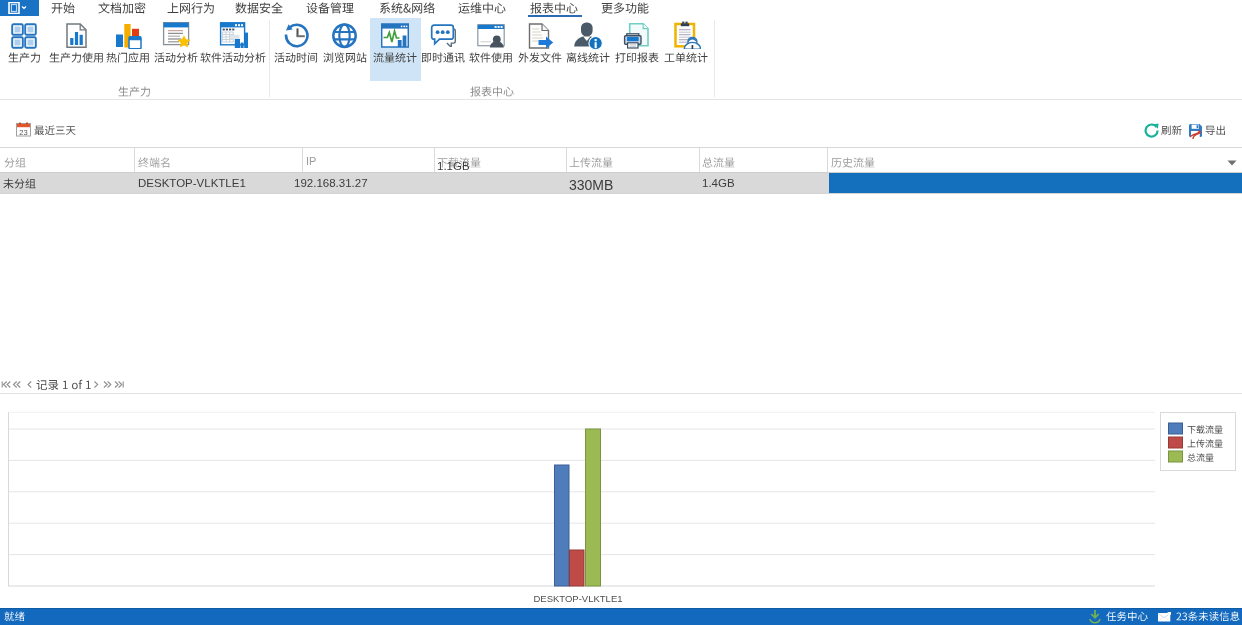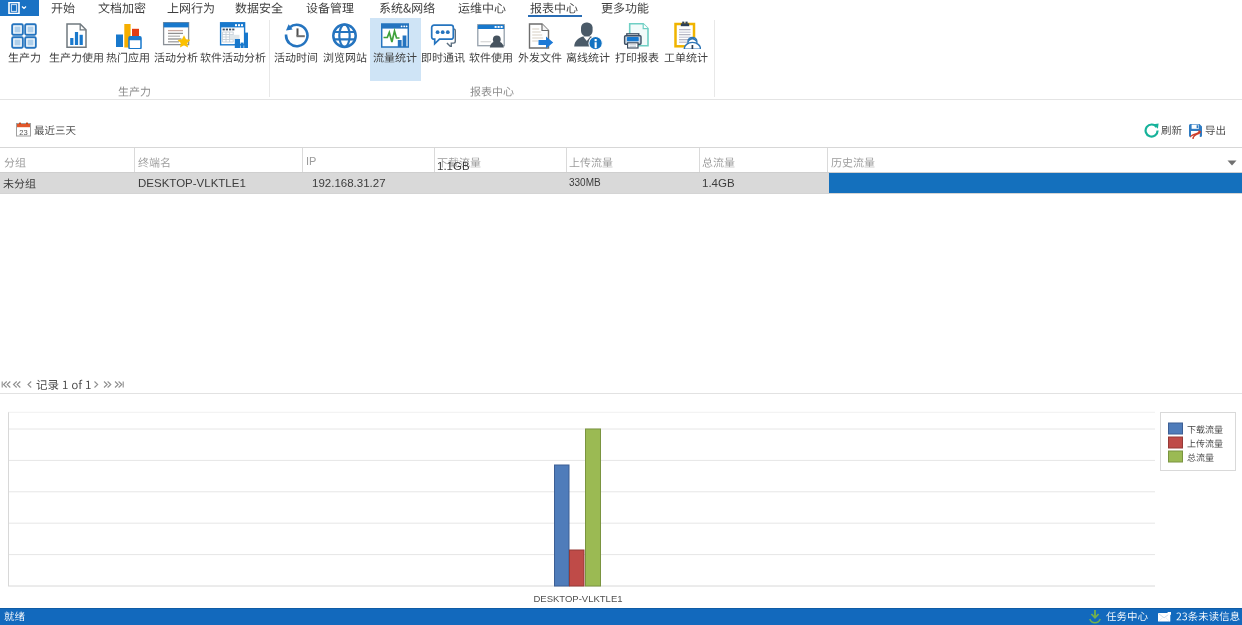--- a/index.html
+++ b/index.html
@@ -366,23 +366,23 @@
   </svg>
 <div class="abs" style="left:0;top:173px;width:829px;height:20px;background:#d9d9d9"></div>
 <div class="abs" style="left:829px;top:173px;width:413px;height:20px;background:#1470bd"></div>
 <div class="abs" style="left:0;top:193px;width:1242px;height:1px;background:#d4d4d4"></div>
 <div style="position:absolute;left:3.0px;top:177.5px">
     <svg width="33.0" height="11.0" style="overflow:visible;display:block" xmlns="http://www.w3.org/2000/svg">
       <path fill="#3c3c3c" transform="translate(0.00,9.68) scale(0.011000,-0.011000)" d="M459 839V676H133V602H459V429H62V355H416C326 226 174 101 34 39C51 24 76 -5 89 -24C221 44 362 163 459 296V-80H538V300C636 166 778 42 911 -25C924 -5 949 25 966 40C826 101 673 226 581 355H942V429H538V602H874V676H538V839ZM1673 822 1604 794C1675 646 1795 483 1900 393C1915 413 1942 441 1961 456C1857 534 1735 687 1673 822ZM1324 820C1266 667 1164 528 1044 442C1062 428 1095 399 1108 384C1135 406 1161 430 1187 457V388H1380C1357 218 1302 59 1065 -19C1082 -35 1102 -64 1111 -83C1366 9 1432 190 1459 388H1731C1720 138 1705 40 1680 14C1670 4 1658 2 1637 2C1614 2 1552 2 1487 8C1501 -13 1510 -45 1512 -67C1575 -71 1636 -72 1670 -69C1704 -66 1727 -59 1748 -34C1783 5 1796 119 1811 426C1812 436 1812 462 1812 462H1192C1277 553 1352 670 1404 798ZM2048 58 2063 -14C2157 10 2282 42 2401 73L2394 137C2266 106 2134 76 2048 58ZM2481 790V11H2380V-58H2959V11H2872V790ZM2553 11V207H2798V11ZM2553 466H2798V274H2553ZM2553 535V721H2798V535ZM2066 423C2081 430 2105 437 2242 454C2194 388 2150 335 2130 315C2097 278 2071 253 2049 249C2058 231 2069 197 2073 182C2094 194 2129 204 2401 259C2400 274 2400 302 2402 321L2182 281C2265 370 2346 480 2415 591L2355 628C2334 591 2311 555 2288 520L2143 504C2207 590 2269 701 2318 809L2250 840C2205 719 2126 588 2102 555C2079 521 2060 497 2042 493C2050 473 2062 438 2066 423Z"></path>
     </svg>
   </div>
 <div class="abs" style="left:138px;top:176.5px;font-size:11.5px;color:#3c3c3c">DESKTOP-VLKTLE1</div>
-<div class="abs" style="left:312px;top:176.5px;font-size:11.5px;color:#3c3c3c">192.168.31.27</div>
+<div class="abs" style="left:294px;top:176.5px;font-size:11.5px;color:#3c3c3c">192.168.31.27</div>
 <div class="abs" style="left:437px;top:160px;font-size:11.5px;color:#3c3c3c">1.1GB</div>
-<div class="abs" style="left:569px;top:176.5px;font-size:10px;color:#3c3c3c">330MB</div>
+<div class="abs" style="left:569px;top:176.5px;font-size:14px;color:#3c3c3c">330MB</div>
 <div class="abs" style="left:702px;top:176.5px;font-size:11.5px;color:#3c3c3c">1.4GB</div>
 <div class="abs" style="left:0;top:393px;width:1242px;height:1px;background:#e2e2e2"></div>
 <svg class="abs" style="left:0;top:380.5px" width="130" height="8" xmlns="http://www.w3.org/2000/svg">
     <path d="M6.7 0.5 L3.5 3.5 L6.7 6.5" fill="none" stroke="#8f8f8f" stroke-width="1.1"></path>
     <path d="M10.3 0.5 L7.1 3.5 L10.3 6.5" fill="none" stroke="#8f8f8f" stroke-width="1.1"></path>
     <path d="M2.2 0.5 V6.5" stroke="#8f8f8f" stroke-width="1.1"></path>
     <path d="M16.7 0.5 L13.5 3.5 L16.7 6.5" fill="none" stroke="#8f8f8f" stroke-width="1.1"></path>
     <path d="M20.3 0.5 L17.1 3.5 L20.3 6.5" fill="none" stroke="#8f8f8f" stroke-width="1.1"></path>
     <path d="M31.2 0.5 L28.0 3.5 L31.2 6.5" fill="none" stroke="#8f8f8f" stroke-width="1.1"></path>
     <path d="M94.5 0.5 L97.7 3.5 L94.5 6.5" fill="none" stroke="#8f8f8f" stroke-width="1.1"></path>

